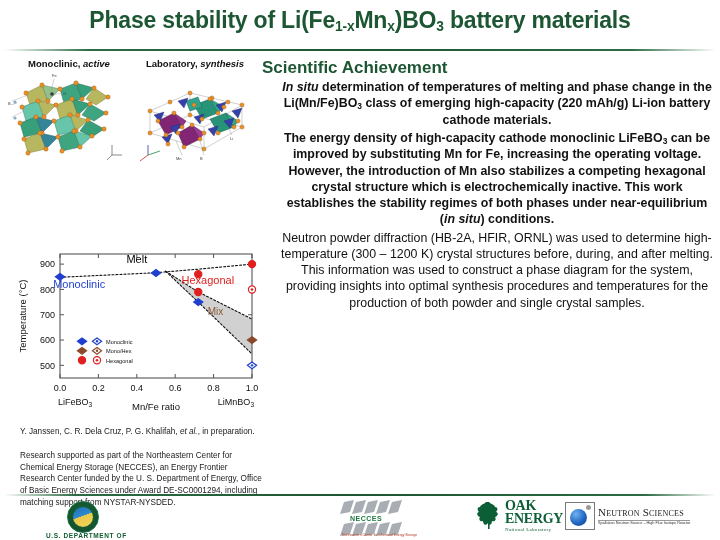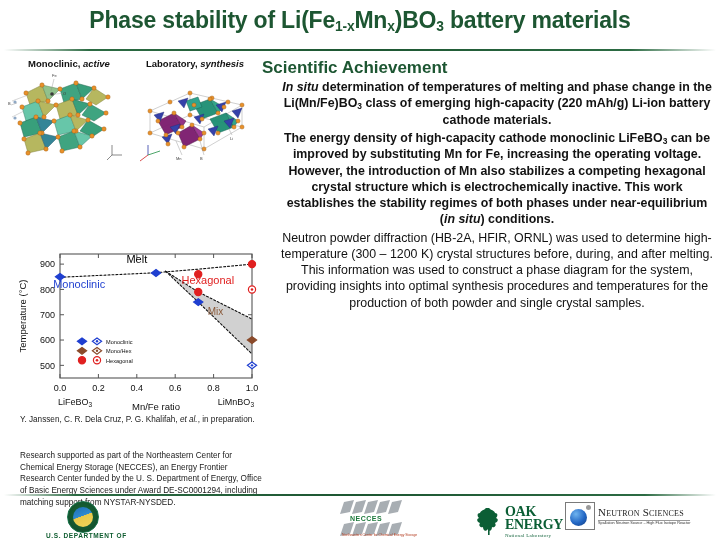--- a/index.html
+++ b/index.html
@@ -64,21 +64,21 @@
   
   .chart-wrap {
     position: absolute;
     left: 6px; top: 182px;
     width: 256px; height: 178px;
   }
 
   
   .cite {
     position: absolute;
-    left: 12px; top: 356px;
+    left: 12px; top: 368px;
     width: 243px;
     font-family: "Liberation Sans", sans-serif;
     font-size: 8.2px;
     line-height: 1.35;
     color: #1a1a1a;
   }
   .cite i { font-style: italic; }
   .funding {
     position: absolute;
     left: 12px; top: 392px;
@@ -159,21 +159,21 @@
     position: absolute; left: 10px; top: 15px;
     font-size: 7px; font-weight: bold; color: #1d7a3c; letter-spacing: 0.5px;
     font-family: "Liberation Sans", sans-serif;
   }
   .necces-sub {
     position: absolute; left: 2px; top: 33px;
     font-size: 3.4px; color: #b33b1e; font-family: "Liberation Sans", sans-serif;
     white-space: nowrap;
   }
 
-  .ornl-logo { position: absolute; left: 476px; top: 8px; display: flex; align-items: center; }
+  .ornl-logo { position: absolute; left: 476px; top: 2px; display: flex; align-items: center; }
   .ornl-text { margin-left: 3px; line-height: 1; }
   .ornl-oak {
     font-family: "Liberation Serif", serif; font-size: 14px; font-weight: bold;
     color: #0b5e35; line-height: 0.95; letter-spacing: -0.3px;
   }
   .ornl-lab {
     font-family: "Liberation Serif", serif; font-size: 5px; color: #0b5e35;
     letter-spacing: 0.3px; margin-top: 1px;
   }
 

